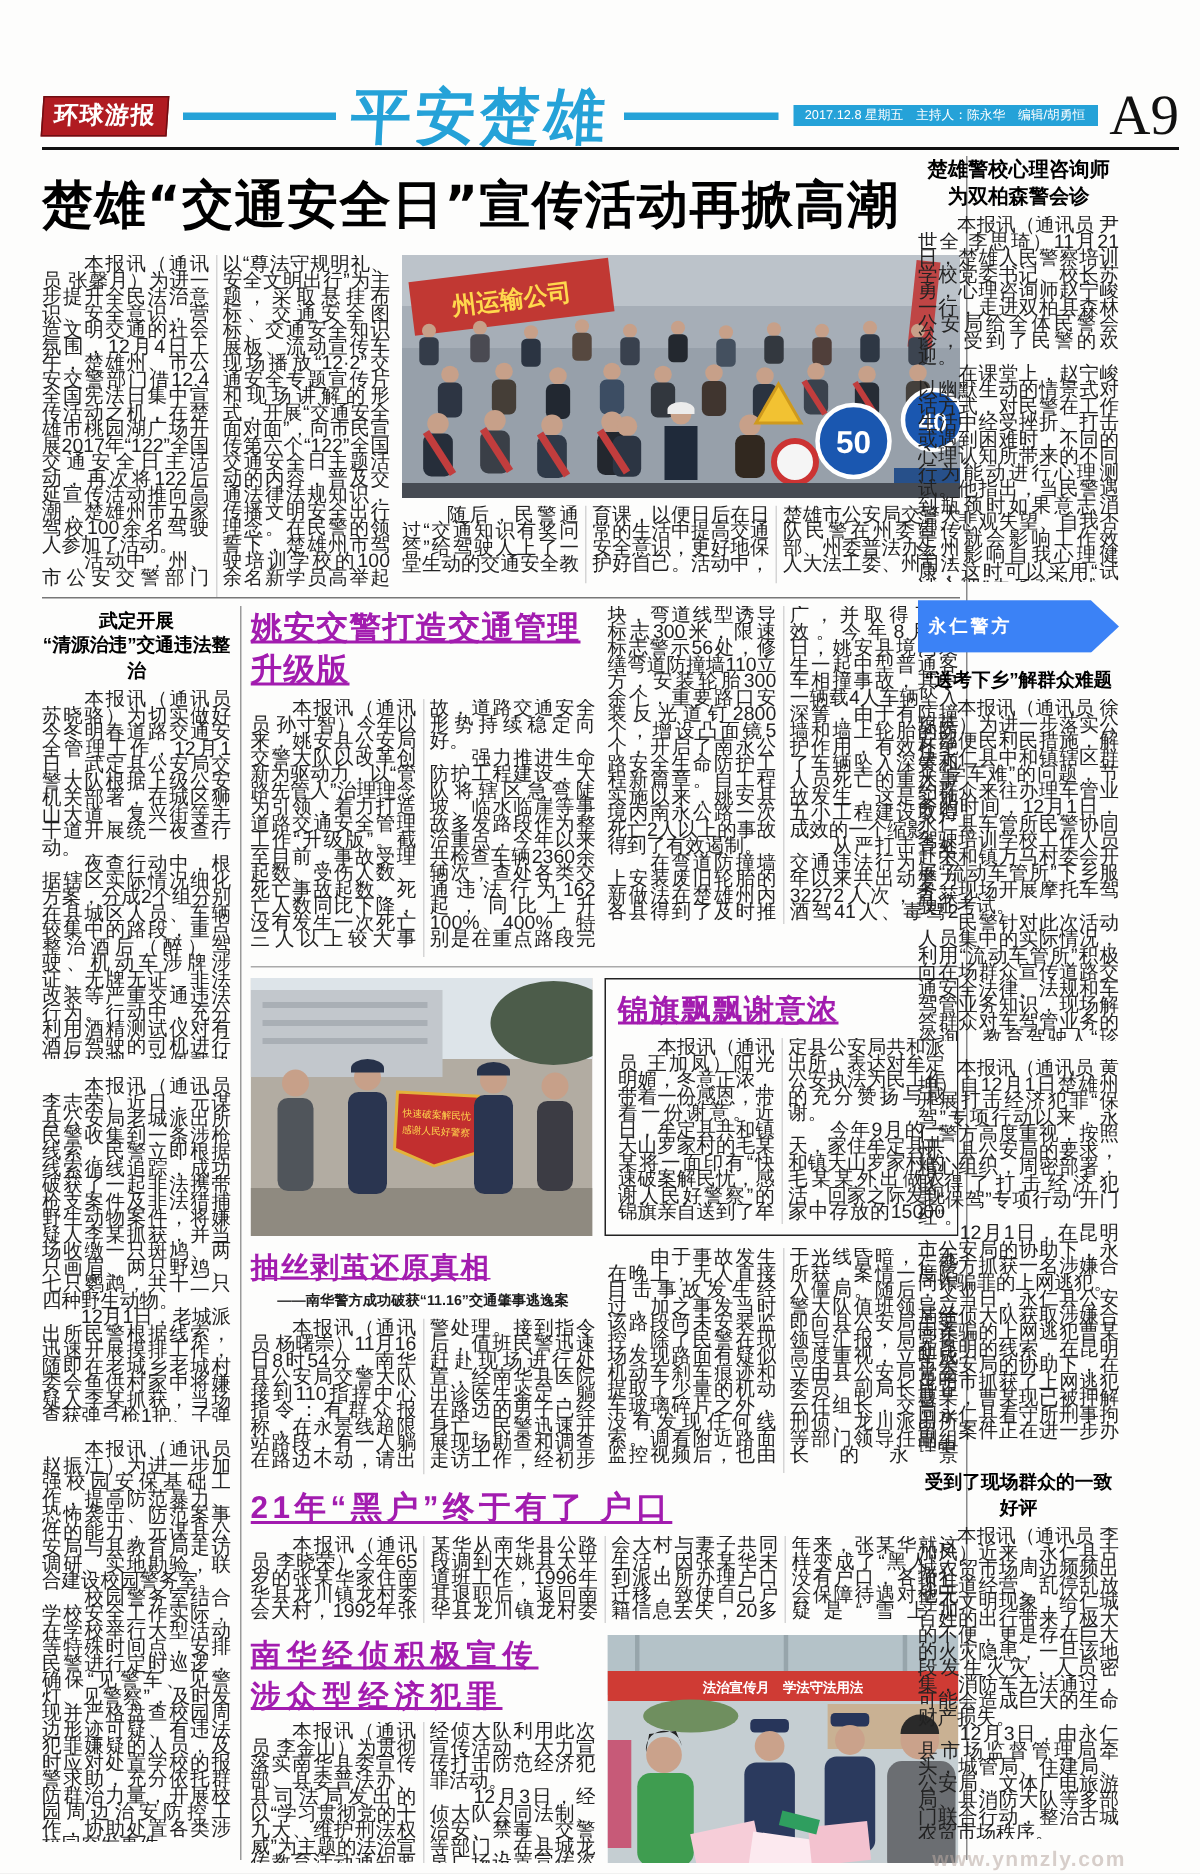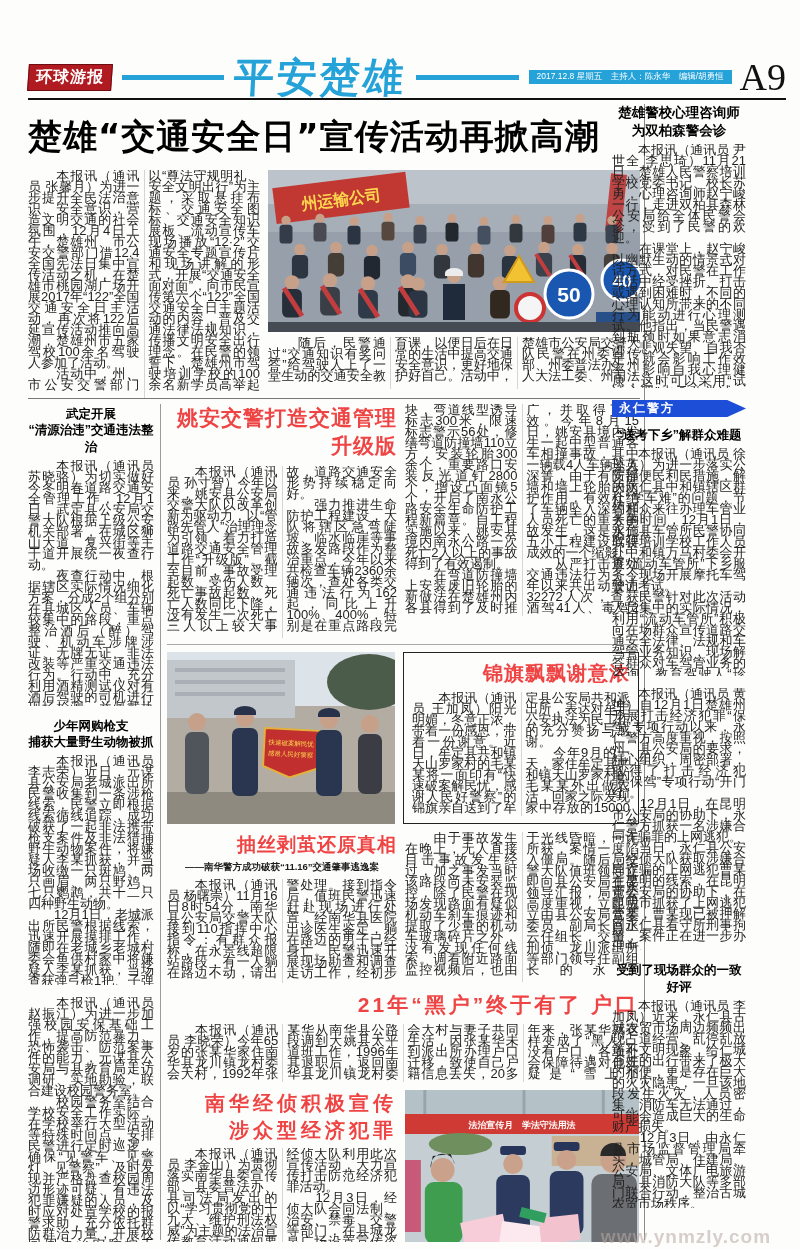--- a/index.html
+++ b/index.html
@@ -33,21 +33,21 @@
   .right-col  { position:absolute; top:104px; left:612px; width:134px; height:1140px; overflow:hidden; }
   
   .headline { font-size:34px; font-weight:bold; text-align:left; letter-spacing:1px;
     padding:10px 0 10px 0; color:#000; font-family:"DejaVu Sans", sans-serif; }
   .body-txt { font-size:13px; line-height:11px; text-align:justify; color:#222; }
   .cols2 { column-count:2; column-gap:9px; column-rule:1px solid #d5d5d5; }
   .cols3 { column-count:3; column-gap:9px; column-rule:1px solid #d5d5d5; }
   .cols4 { column-count:4; column-gap:9px; column-rule:1px solid #d5d5d5; }
   .sm-title { font-size:12.5px; font-weight:bold; text-align:center; line-height:1.3;
     margin-bottom:5px; color:#000; }
-  .mid-title { font-size:21px; font-weight:bold; text-align:right; letter-spacing:1px; color:#ef4444; }
+  .mid-title { font-size:21px; font-weight:bold; text-align:left; letter-spacing:1px; color:#a21caf;text-decoration:underline; }
   .sub-title { font-size:9.5px; font-weight:bold; text-align:center; margin:3px 0 5px 0; }
   
   .main-flex { display:flex; gap:8px; }
   .main-left-cols { width:232px; height:228px; overflow:hidden; }
   .main-photo-blk { flex:1; }
   .under-photo { height:52px; overflow:hidden; margin-top:5px; }
   
   .row-yaoan { display:flex; gap:8px; border-bottom:1px solid #aaa; padding-bottom:6px; }
   .yaoan-left { width:230px; }
   .yaoan-left .body-txt { height:172px; overflow:hidden; margin-top:6px; }
@@ -67,28 +67,28 @@
   .nanhua-photo { flex:1; }
   
   .side-art { margin-bottom:12px; }
   .l1 .body-txt { height:246px; overflow:hidden; }
   .l2 .body-txt { height:230px; overflow:hidden; }
   .l3 .body-txt { height:268px; overflow:hidden; }
   .r1 .body-txt { height:244px; overflow:hidden; }
   .r2 .body-txt { height:228px; overflow:hidden; }
   .r3 .body-txt { height:262px; overflow:hidden; }
   .r4 .body-txt { height:208px; overflow:hidden; }
-  .yongren-banner { height:17px; background:#1d4ed8; color:#fff; font-weight:bold;
+  .yongren-banner { height:35px; background:#3b82f6; color:#fff; font-weight:bold;
     font-size:12px; display:flex; align-items:center; padding-left:7px; margin:4px 0 10px 0;
     clip-path:polygon(0 0, 86% 0, 100% 50%, 86% 100%, 0 100%); letter-spacing:2px; }
   
   .watermark { position:absolute; right:6px; bottom:2px; width:216px; text-align:center;
     color:#b9a9a2; opacity:.55; font-weight:bold; line-height:1.05; pointer-events:none; }
   .watermark .w1 { font-size:21px; letter-spacing:4px; }
-  .watermark .w2 { font-size:19px; letter-spacing:1px; }
+  .watermark .w2 { font-size:14px; letter-spacing:1px; }
   svg { display:block; }
 </style>
 </head>
 <body>
 
 <div class="page">
 
   <div class="masthead">
     <span class="logo">环球游报</span>
     <span class="rule"></span>
@@ -185,22 +185,20 @@
 
   <div class="left-col">
     <div class="side-art l1">
       <div class="sm-title pre">武定开展
 “清源治违”交通违法整治</div>
       <div class="body-txt pre">　　本报讯（通讯员 苏晓骆）为切实做好今冬明春道路交通安全管理工作，12月1日，武定县公安局交警大队根据上级公安机关部署，在城区狮山大道、复兴街等主干道开展统一夜查行动。
 　　夜查行动中，根据辖区实际情况细化方案，分成2个组分别在县城区人员、车辆较集中的路段，重点整治酒后（醉）驾驶、机动车涉牌涉证、无牌无证、非法改装等严重交通违法行为。行动中，充分利用酒精测试仪对有酒后驾驶的司机进行现场检测，并佩戴执法记录仪做好取证工作。在检查车辆的同时，执勤人员积极开展安全提示和法律宣传教育活动，提醒驾驶人安全驾驶、文明行车，拒绝超员、超速、酒后驾驶等交通违法行为，自觉养成遵守交通法规的良好习惯。
 　　期间，共出动警力53余人次，查验各类机动车380余辆次，查获各类违法行为46起，查获饮酒后驾驶违法行为5起。</div>
     </div>
     <div class="side-art l2">
-      <div class="sm-title pre">少年网购枪支
-捕获大量野生动物被抓</div>
       <div class="body-txt pre">　　本报讯（通讯员 李志荣）近日，元谋县公安局老城派出所民警收集到一条涉枪线索，民警立即根据线索循线追踪，成功破获了一起非法携带枪支案件及非法猎捕野生动物案件，将嫌疑人李某抓获，并当场收缴一只斑鸠、两只画眉、两只野鸡、七只鹦鹉，共十二只四种野生动物。
 　　12月1日，老城派出所民警根据线索，迅速开展摸排工作，随即在老城乡老城村委会鱼供村家中将嫌疑人李某抓获，当场查获弹弓枪1把、子弹200余发，以及其捕获的野生动物。据李某交代：枪和子弹都是在微信上购买的，出于爱鸟的心态她购买了枪支专门捕捉鸟类野生动物，捕捉后饲养在家中只是为了观赏。
 　　目前，12只活体野生动物已移交至森林公安，而等待李某的将是严厉的法律制裁。</div>
     </div>
     <div class="side-art l3">
       <div class="body-txt pre">　　本报讯（通讯员 赵振江）为进一步加强校园安保基础工作，提高防范暴力、恐怖袭击、防范案事件的能力，元谋县公安局与县教育局走访调研、实地勘验，联合建设校园警务室。
 　　校园警务室结合学校安全工作实际，在学校举行大型活动等特殊时间点，安排民警进行定时巡逻，确保“见警车、见警灯、见警察”，及时发现并严格盘查校园周边形迹可疑、有违法犯罪嫌疑的人员，及时应对处置学校的报警求助，充分依托群防群治力量，开展校园周边治安防控工作，协助处置各类涉校园突发事件。
 　　随后，县公安局选派了社区民警进驻校园，强化校园警务室建设，协助学校落实有关安全保卫工作，做好校园内部值班值勤工作，建立校门出入制度，定期研究校园治安工作情况等，及时掌握学校内部存在的各类安保隐患和突出问题，发现不安定因素，将隐患消除在萌芽状态。
 　　下半年以来，元谋县公安局已先后在元马小学、元谋一中、元马镇中学、黄瓜园中学、县职中等七所学校建成校园警务室。目前，此项工作正在有序推进中。</div>
     </div>

